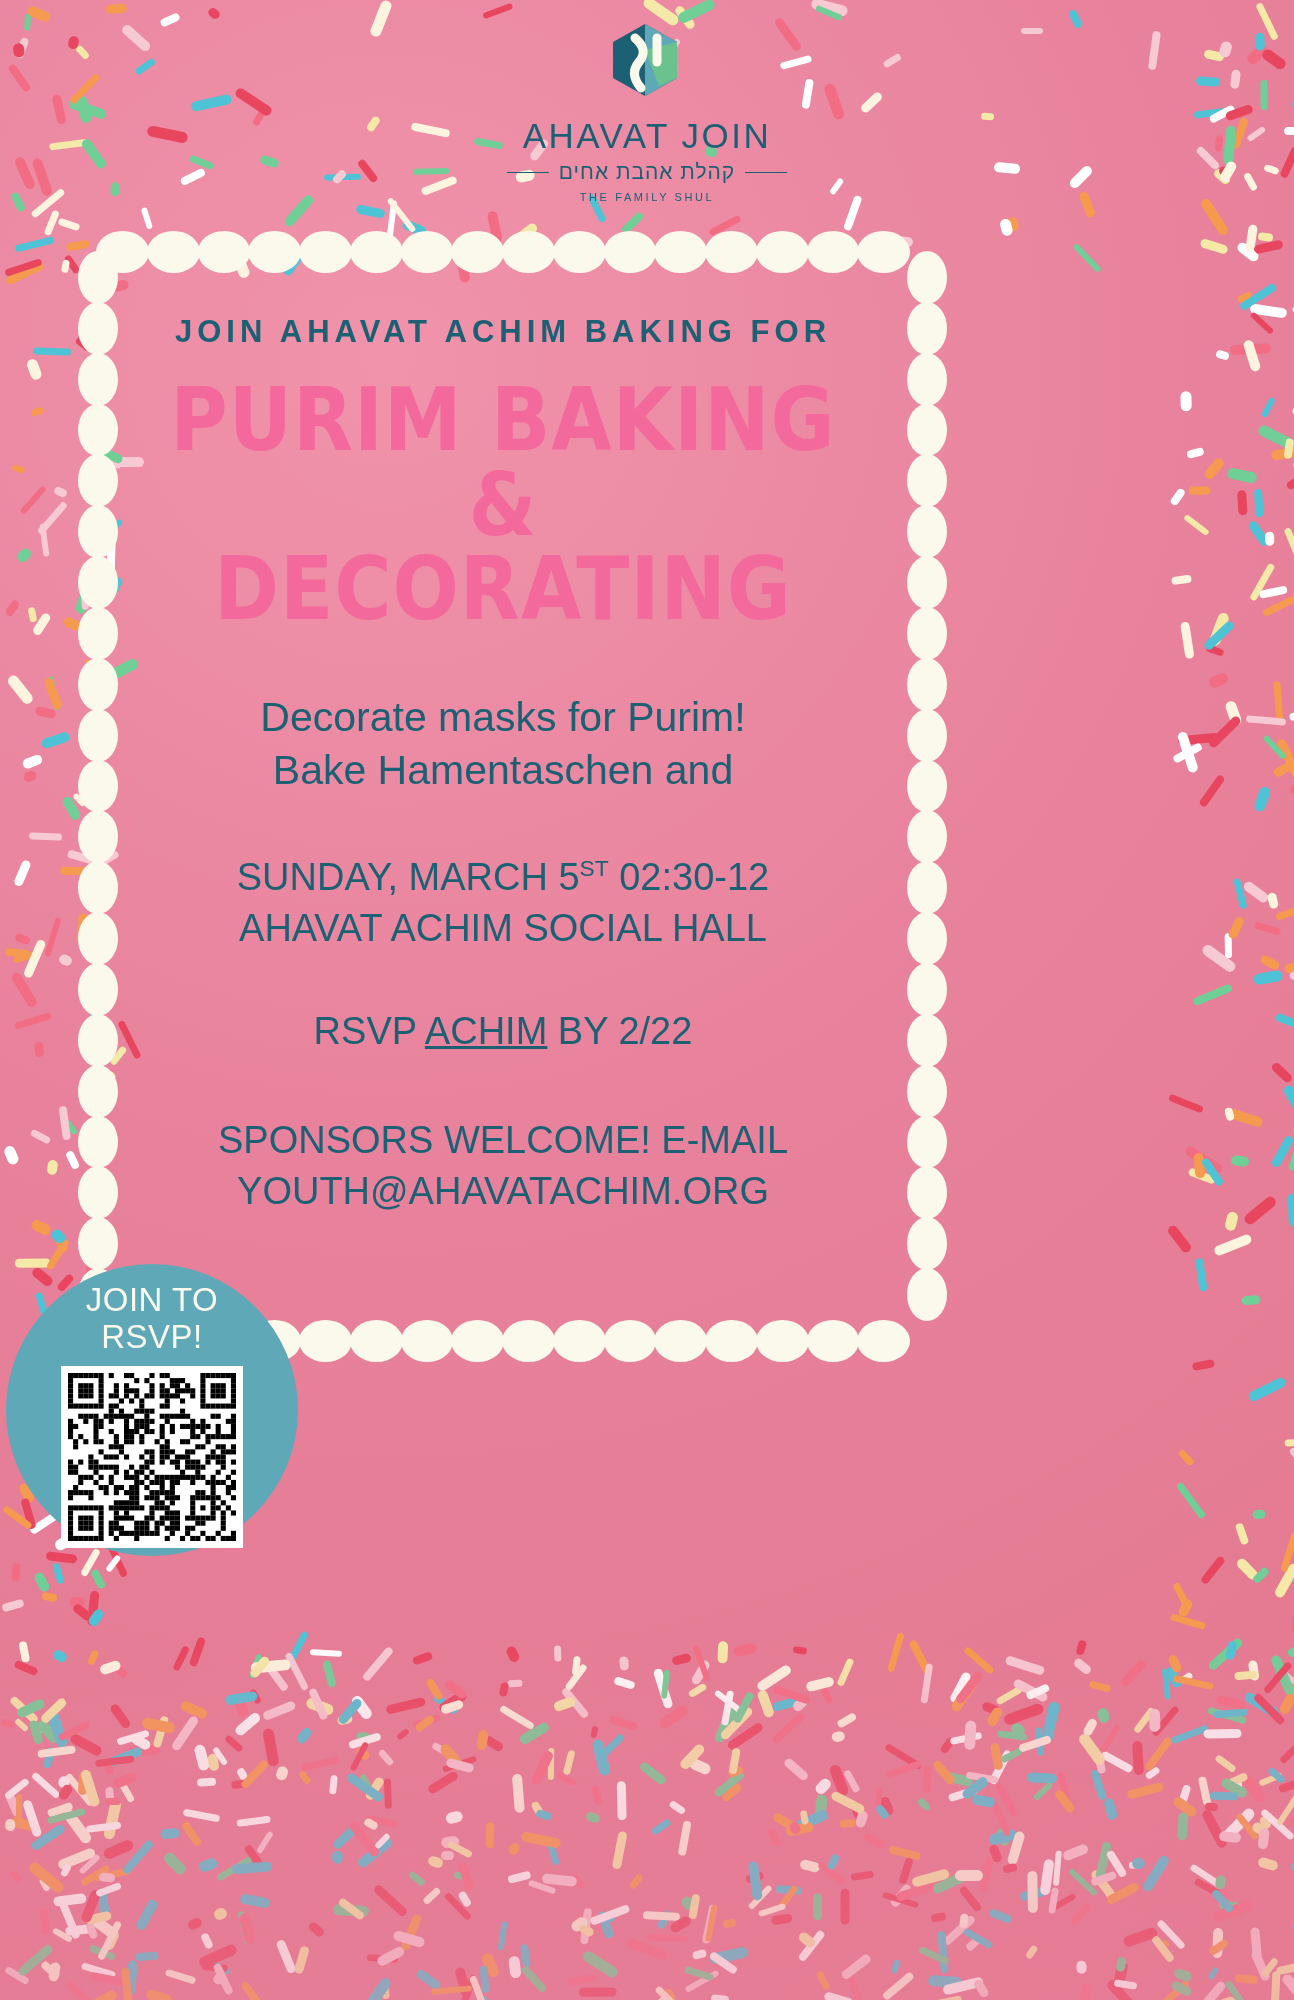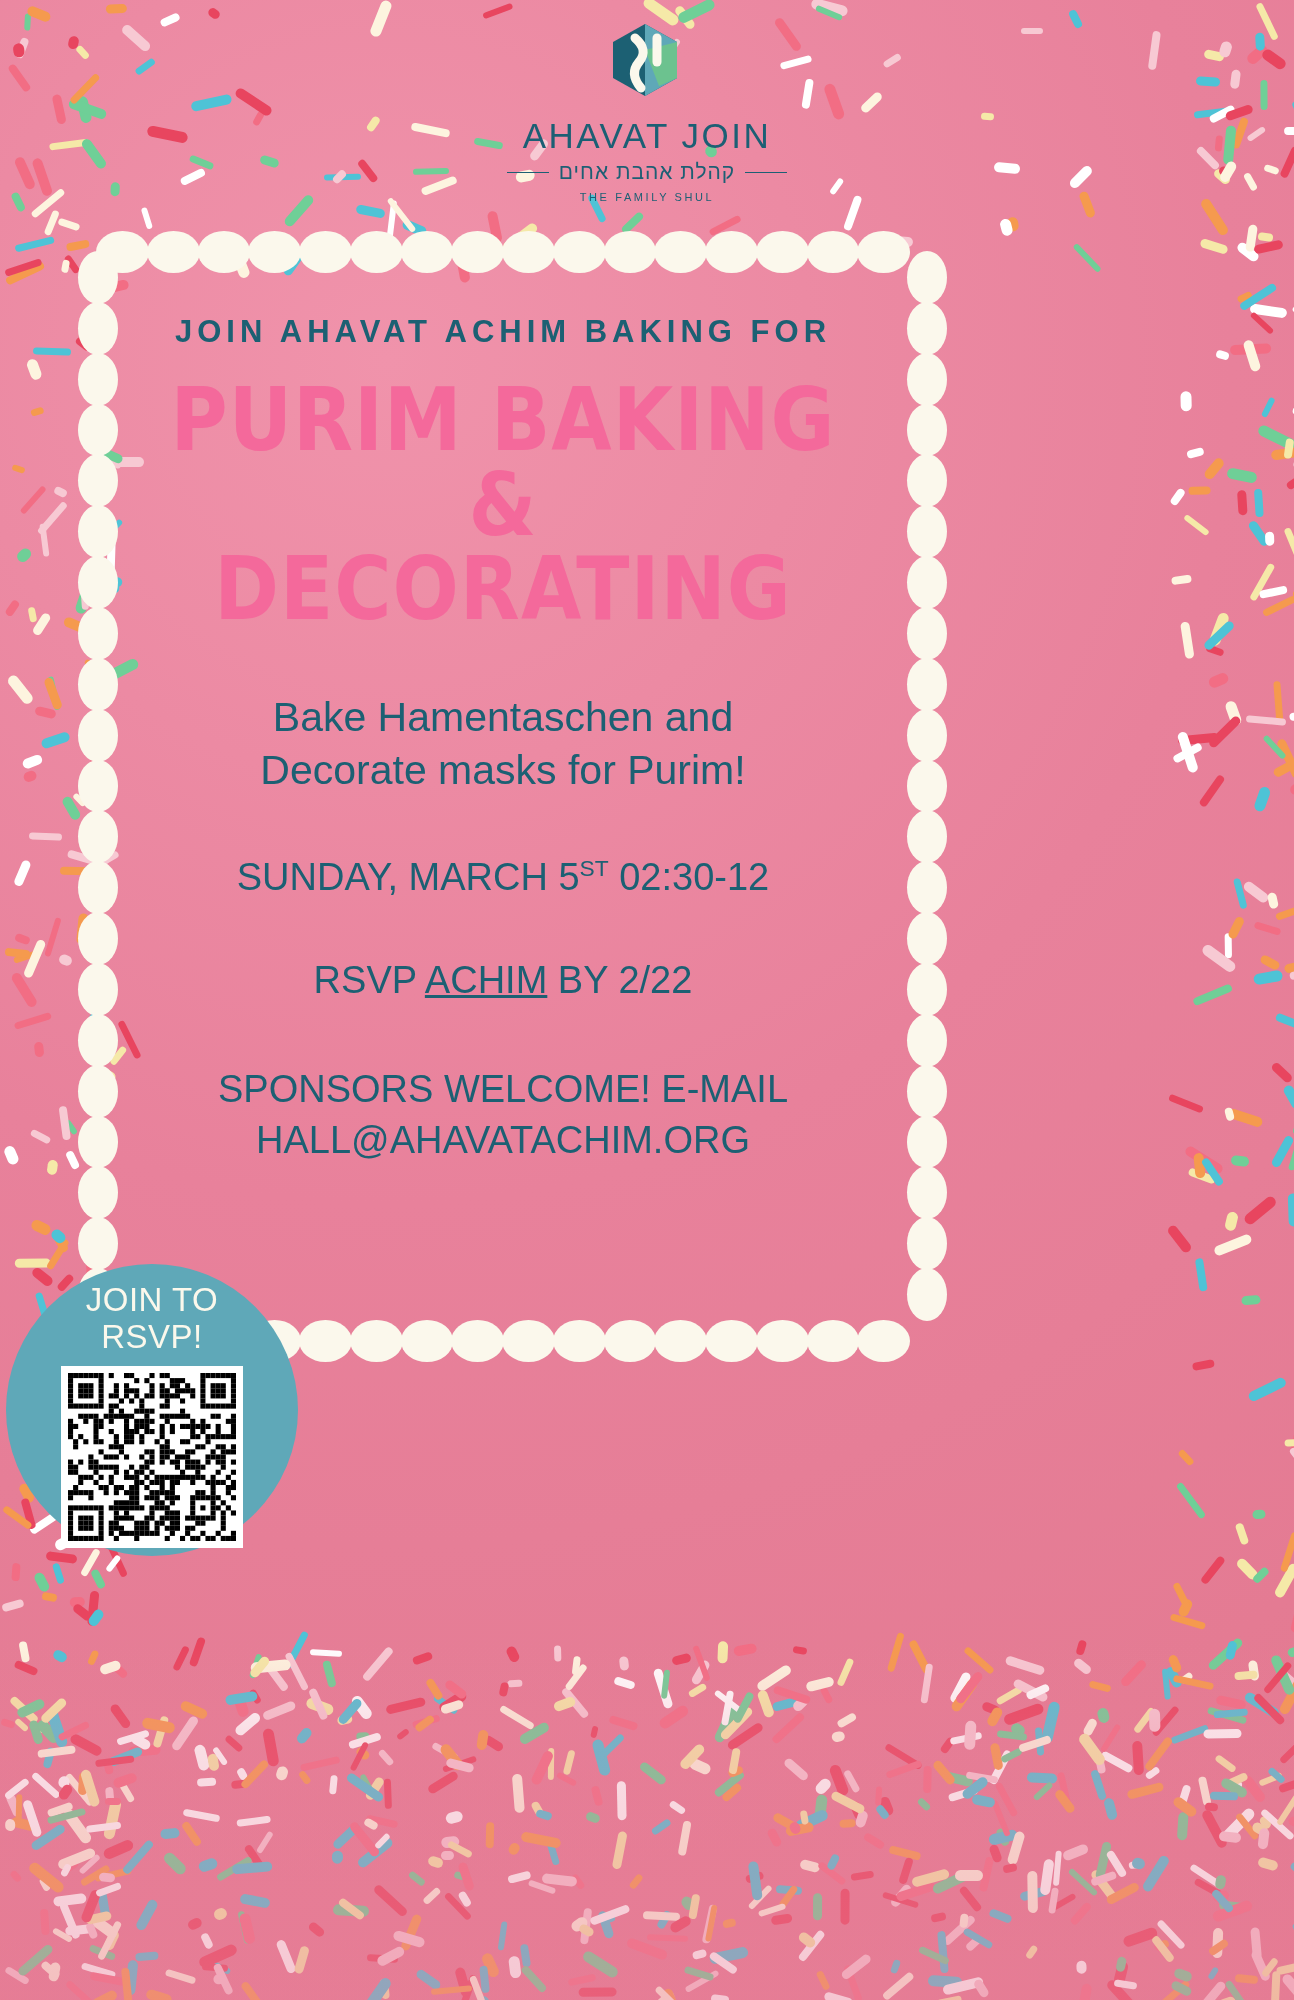--- a/index.html
+++ b/index.html
@@ -1253,33 +1253,34 @@
 
     <div class="card-inner">
       <div class="kicker">JOIN AHAVAT ACHIM BAKING FOR</div>
 
       <div class="headline">
         <div>PURIM BAKING &amp;</div>
         <div>DECORATING</div>
       </div>
 
       <div class="subhead">
+        <div>Decorate masks for Purim!</div>
         <div>Bake Hamentaschen and</div>
-        <div>Decorate masks for Purim!</div>
       </div>
 
       <div class="details">
         <div><span>SUNDAY, MARCH 5</span><sup>ST</sup><span> 02:30-12</span></div>
+        <div>AHAVAT ACHIM SOCIAL HALL</div>
       </div>
 
       <div class="rsvp"><span>RSVP </span><span class="lnk">ACHIM</span><span> BY 2/22</span></div>
 
       <div class="sponsors">
         <div>SPONSORS WELCOME! E-MAIL</div>
-        <div>HALL@AHAVATACHIM.ORG</div>
+        <div>YOUTH@AHAVATACHIM.ORG</div>
       </div>
     </div>
   </div>
 
   <div class="qr-badge">
     <div class="qr-text">
       <div>JOIN TO</div>
       <div>RSVP!</div>
     </div>
     <div class="qr-code">

